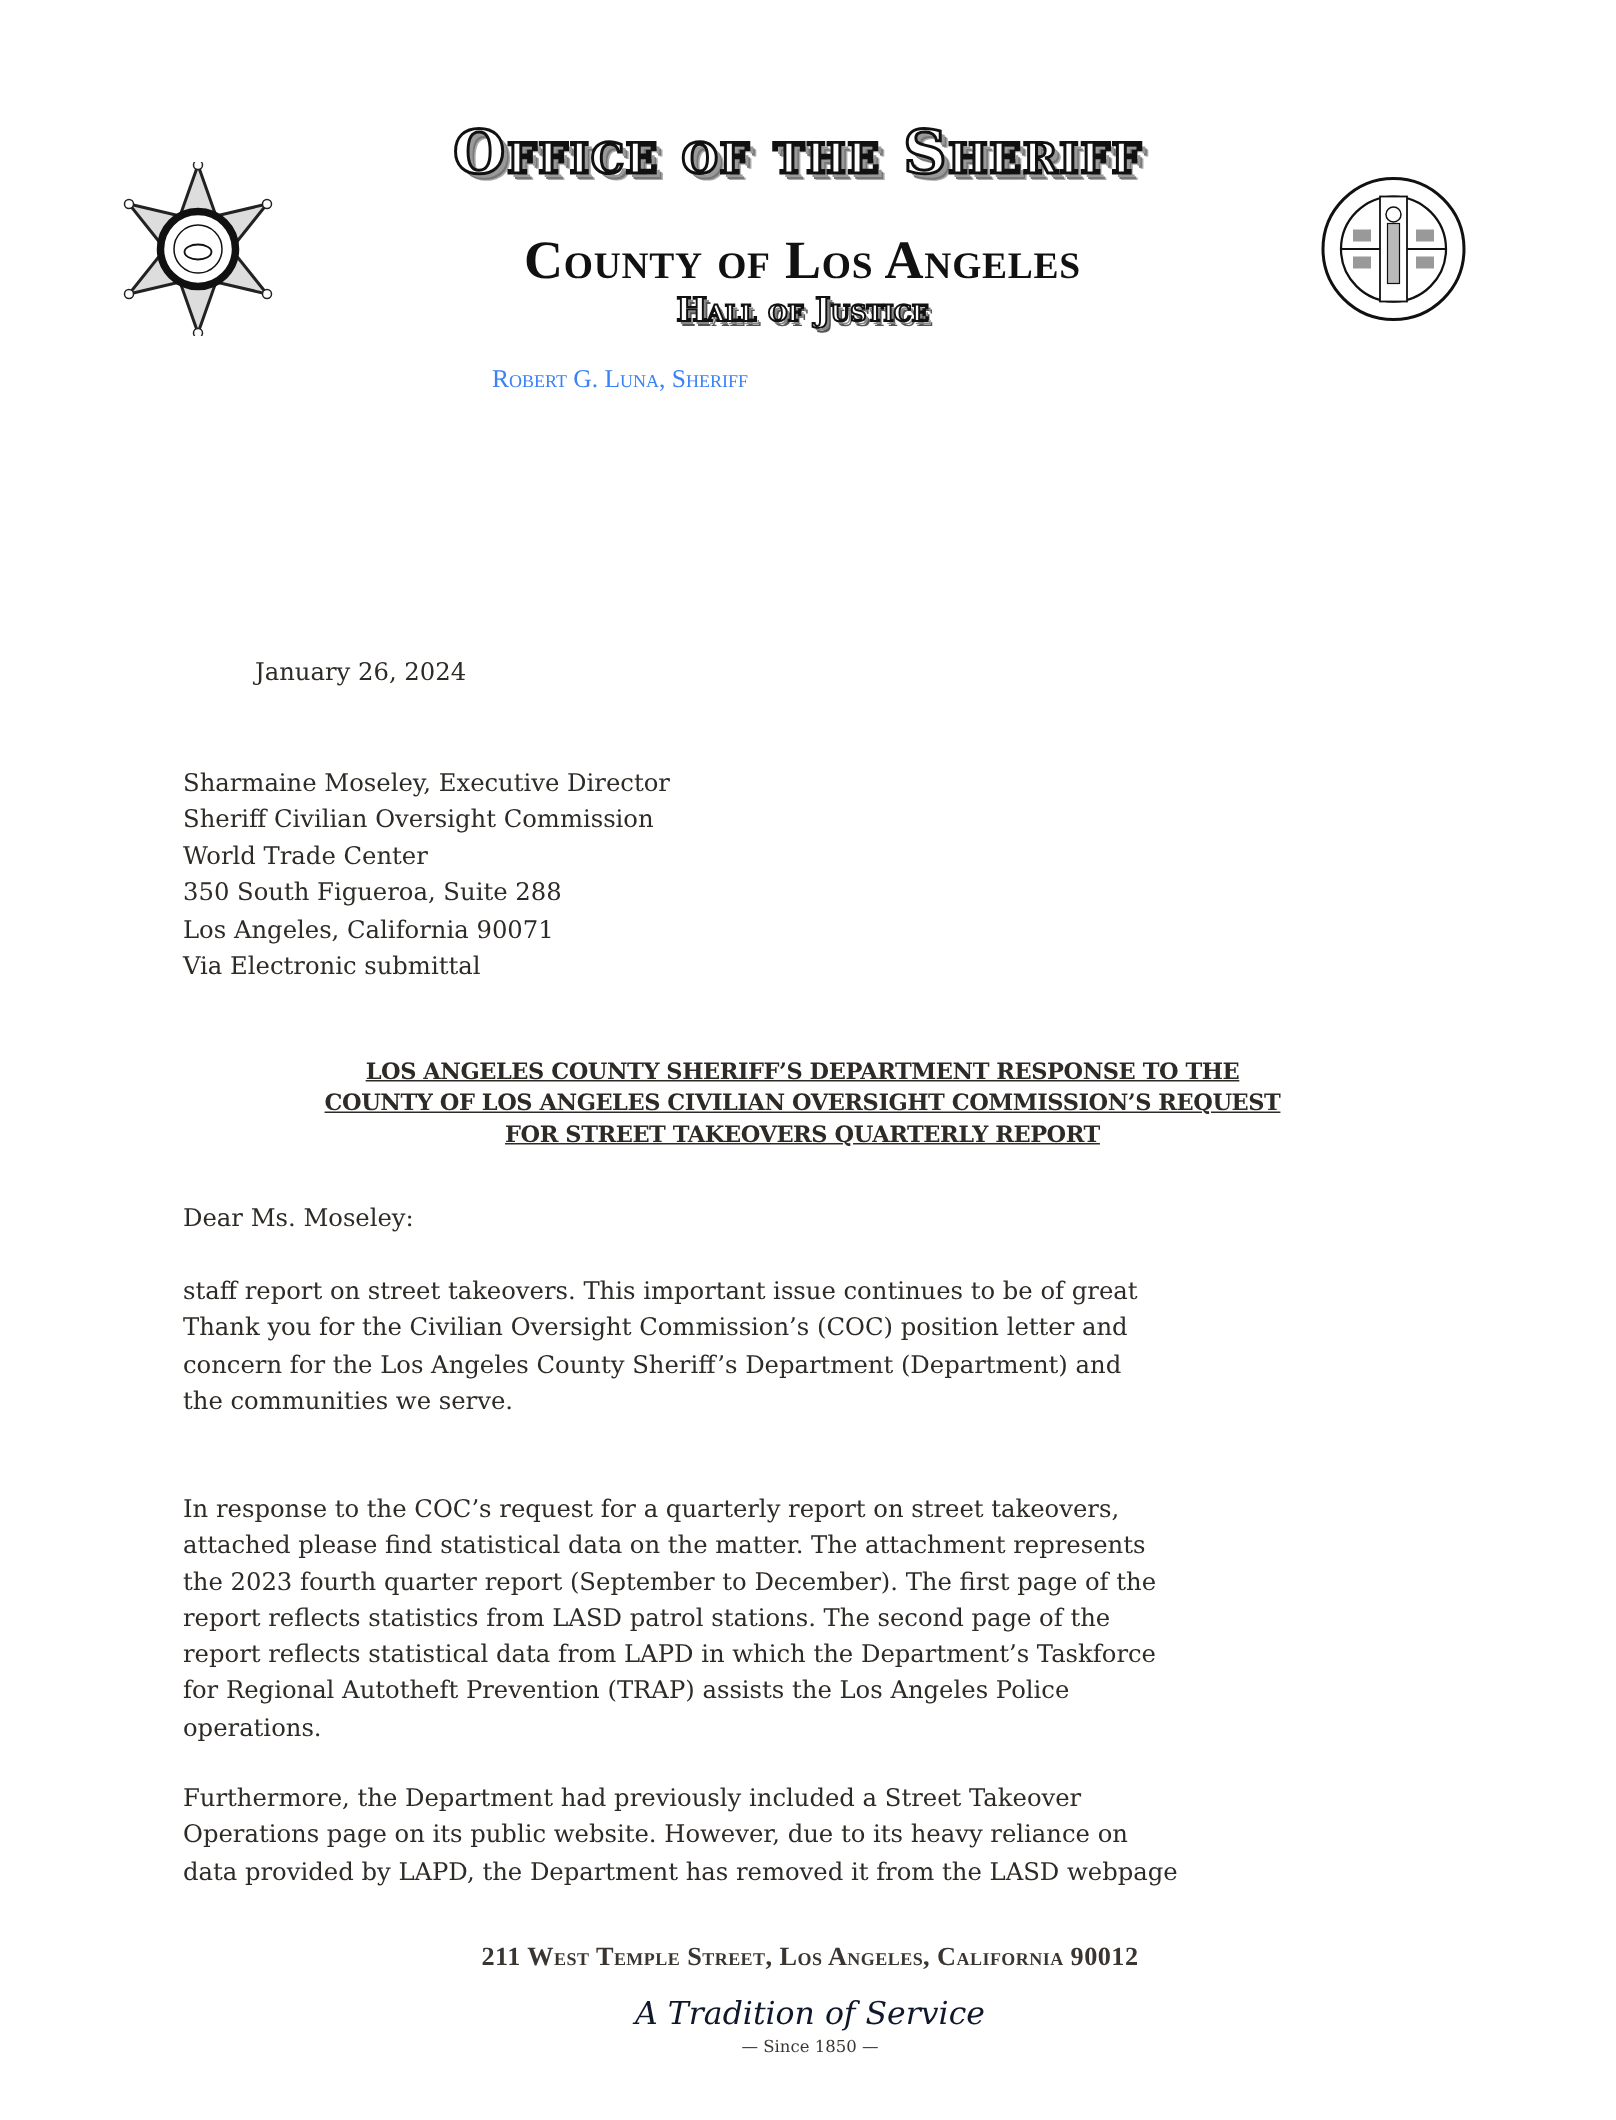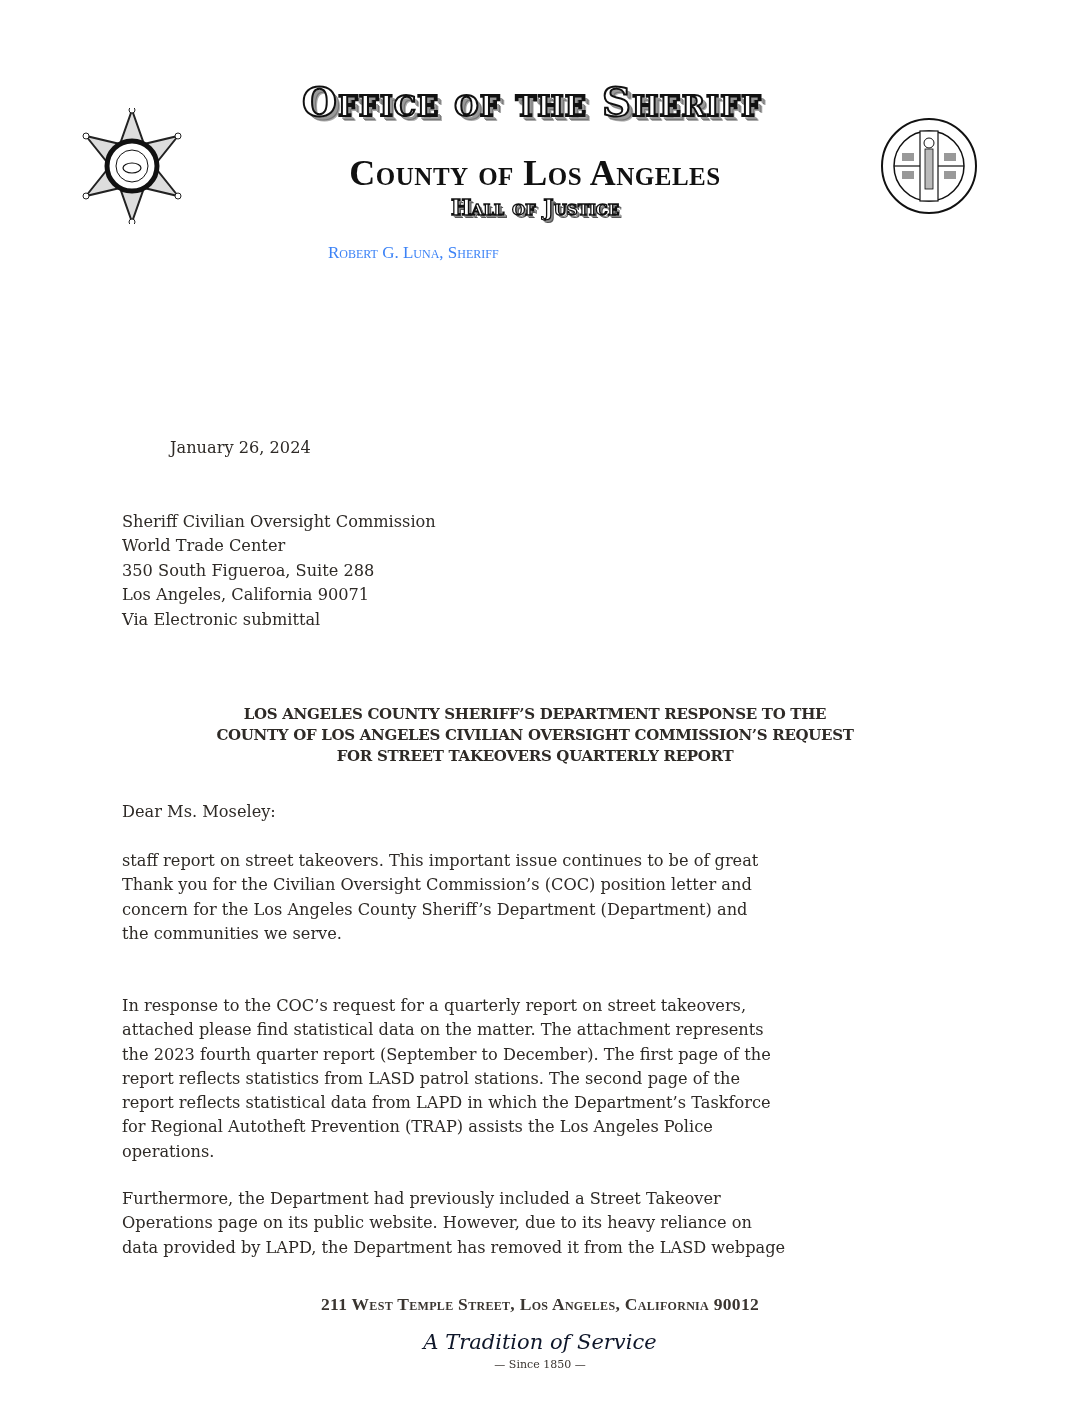--- a/index.html
+++ b/index.html
@@ -35,21 +35,21 @@
 
     
     .body-text {
       font-family: "DejaVu Serif", serif; font-size: 16.2px; color: #2e2a26; white-space: nowrap;
     }
     .date { left: 122px; top: 438px; margin-left: 48px; }
     .addr { left: 122px; top: 510px; line-height: 24.4px; }
     .subject {
       left: 120px; top: 704px; width: 830px; text-align: center;
       font-family: "DejaVu Serif", serif; font-weight: bold; font-size: 15px; line-height: 21px;
-      color: #2e2a26; letter-spacing: -0.3px;
+      color: #2e2a26; letter-spacing: -0.3px; text-decoration: underline;
     }
     .salutation { left: 122px; top: 802px; }
     .para { left: 122px; width: 820px; line-height: 24.3px; }
     .para .ln { display: block; white-space: nowrap; }
     .p1 { top: 849px; }
     .p2 { top: 994px; }
     .p3 { top: 1187px; }
 
     
     .footer-addr {
@@ -97,20 +97,21 @@
 </svg>
 
 <div class="abs title-main">Office of the Sheriff</div>
 <div class="abs county">County of Los Angeles</div>
 <div class="abs hall">Hall of Justice</div>
 <div class="abs sheriff-name">Robert G. Luna, Sheriff</div>
 
 <div class="abs body-text date">January 26, 2024</div>
 
 <div class="abs body-text addr">
+  <div>Sharmaine Moseley, Executive Director</div>
   <div>Sheriff Civilian Oversight Commission</div>
   <div>World Trade Center</div>
   <div>350 South Figueroa, Suite 288</div>
   <div>Los Angeles, California 90071</div>
   <div>Via Electronic submittal</div>
 </div>
 
 <div class="abs subject">
   <div>LOS ANGELES COUNTY SHERIFF’S DEPARTMENT RESPONSE TO THE</div>
   <div>COUNTY OF LOS ANGELES CIVILIAN OVERSIGHT COMMISSION’S REQUEST</div>

